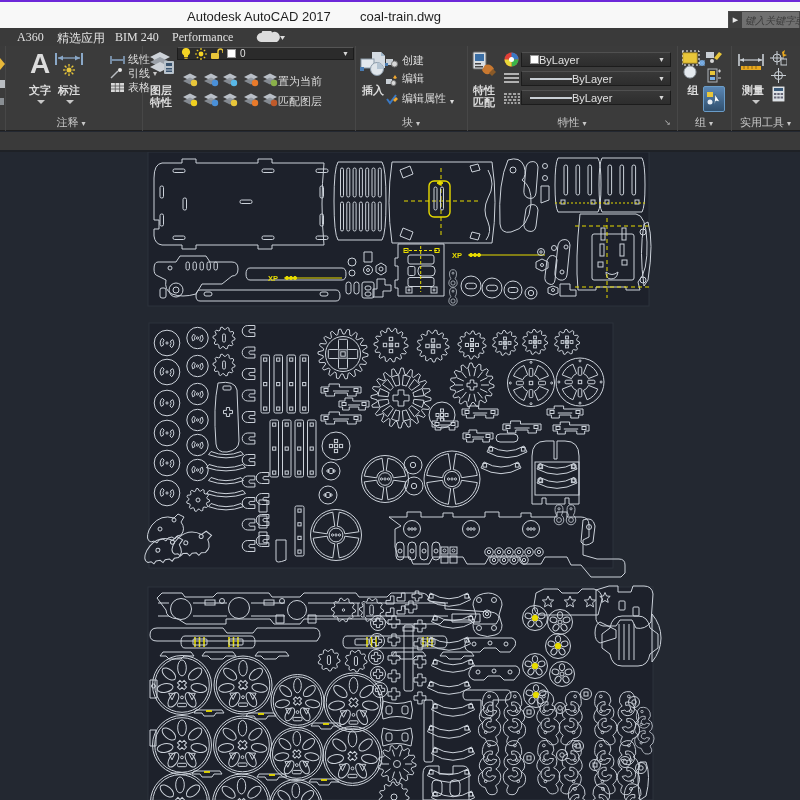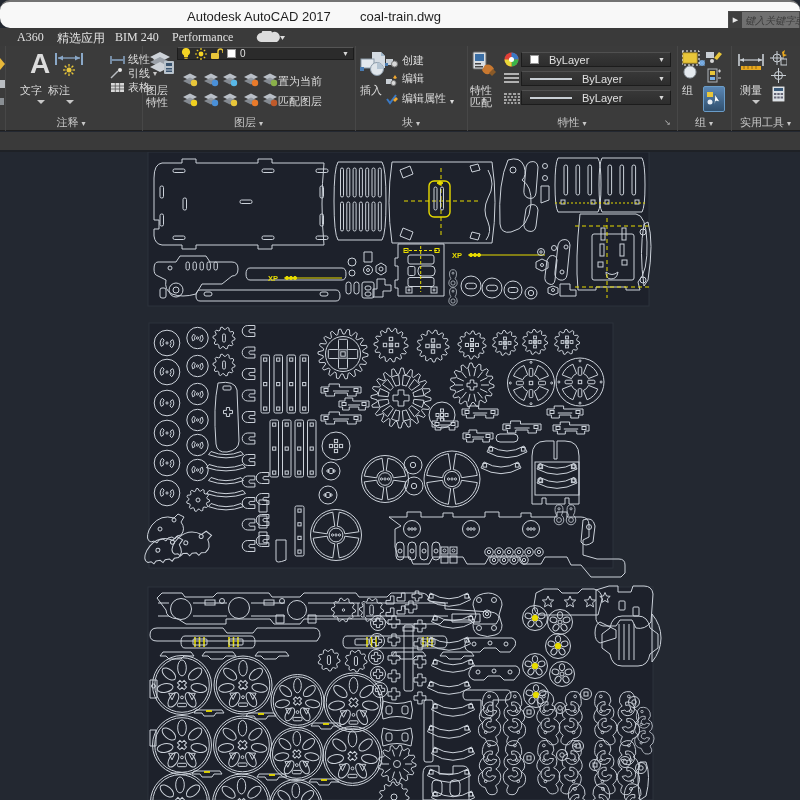--- a/index.html
+++ b/index.html
@@ -1,41 +1,41 @@
 <!DOCTYPE html>
 <html><head><meta charset="utf-8"><title>Autodesk AutoCAD 2017</title>
 <style>
 * { margin:0; padding:0; box-sizing:border-box; }
 body { width:800px; height:800px; overflow:hidden; position:relative;
   font-family:"Liberation Sans", sans-serif; background:#232831; }
-#titlebar { position:absolute; left:0; top:0; width:800px; height:28px; background:#f8f8f8; border-top:2px solid #737373;border-radius:10px; }
+#titlebar { position:absolute; left:0; top:0; width:800px; height:28px; background:#f8f8f8; border-top:2px solid #6d28d9; }
 .ttext { position:absolute; left:187px; top:7px; font-size:13px; color:#1e1e1e; }
 .ttext2 { position:absolute; left:360px; top:7px; font-size:13px; color:#1e1e1e; }
 #searchbox { position:absolute; left:728px; top:9px; width:72px; height:18px; background:#707070; border:1px solid #4a4a4a; }
 #searcharr { position:absolute; left:0; top:0; width:13px; height:16px; background:#3f3f3f; color:#e8e8e8; font-size:7px; line-height:16px; text-align:center; }
 #searchbox span { position:absolute; left:16px; top:2px; font-size:10px; font-style:italic; color:#3c3c3c; white-space:nowrap; }
 #menubar { position:absolute; left:0; top:28px; width:800px; height:18px; background:#3a3a3a;font-family:Liberation Serif, serif; }
 .mtab { position:absolute; top:2px; font-size:12px; color:#e2e2e2; }
 .cloud { position:absolute; left:256px; top:3px; }
 #ribbon { position:absolute; left:0; top:46px; width:800px; height:85px; background:#3b3b3b; border-bottom:1px solid #1f1f1f; }
 .vsep { position:absolute; top:0; width:1px; height:85px; background:#2c2c2c; border-right:1px solid #474747; }
 .bigA { position:absolute; left:22px; top:2px; color:#dcdcdc; font-size:28px; font-weight:bold; width:36px; text-align:center; }
-.lbl { position:absolute; font-size:11px; color:#dcdcdc; line-height:12px; }
+.lbl { position:absolute; font-size:11px; color:#dcdcdc; text-align:center; line-height:12px;font-weight:bold; }
 .caret { position:absolute; width:0; height:0; border-left:4px solid transparent; border-right:4px solid transparent; border-top:4px solid #c8c8c8; }
 .minirow { position:absolute; left:86px; font-size:11px; color:#dcdcdc; display:flex; align-items:center; gap:3px; width:58px;margin-left:24px; }
 .minirow .c2 { font-size:8px; color:#c8c8c8; }
 .layerbar { position:absolute; left:177px; top:1px; width:177px; height:13px; background:#2b2b2b; border:1px solid #1c1c1c; border-top-color:#555; display:flex; align-items:center; font-size:10px; }
 .layerbar .ddar { position:absolute; right:4px; }
 .swatch { display:inline-block; width:9px; height:9px; background:#fff; border:1px solid #999; }
 .ddar { color:#d8d8d8; font-size:7px; }
 .ltext { position:absolute; font-size:11px; color:#dcdcdc; }
 .brow { position:absolute; left:385px; font-size:11px; color:#dcdcdc; display:flex; align-items:flex-end; gap:4px; width:76px; }
 .brow .c2 { font-size:8px; }
 .combo { position:absolute; height:15px; background:linear-gradient(#383838,#2d2d2d); border:1px solid #1c1c1c; border-top-color:#505050; display:flex; align-items:center; }
-.combo .ctext { color:#e0e0e0; font-size:11px; margin-left:10px; }
+.combo .ctext { color:#e0e0e0; font-size:11px; }
 .combo .ddar { position:absolute; right:5px; }
 .lsample { display:inline-block; width:42px; height:2px; background:#c9cfd5; margin-left:8px; }
 .bluebtn { position:absolute; left:703px; top:40px; width:22px; height:26px; background:linear-gradient(#5a86b4,#31506e); border:1px solid #6a9cc8; border-radius:2px; display:flex; align-items:center; justify-content:center; }
 .plabel { position:absolute; top:69px; height:16px; font-size:11px; color:#c8c8c8; text-align:center; line-height:15px; }
 .plabel .da { font-size:8px; }
 #substrip { position:absolute; left:0; top:132px; width:800px; height:20px; background:#3a3a3a; border-bottom:2px solid #1e2126; }
 </style></head>
 <body>
 <svg width="800" height="800" viewBox="0 0 800 800" style="position:absolute;left:0;top:0">
 <rect x="0" y="0" width="800" height="800" fill="#232831"></rect>
@@ -1206,21 +1206,21 @@
           <line x1="15" y1="23.5" x2="15" y2="26"></line>
           <line x1="9" y1="20" x2="11.5" y2="20"></line>
           <line x1="18.5" y1="20" x2="21" y2="20"></line>
           <line x1="10.7" y1="15.7" x2="12.5" y2="17.5"></line>
           <line x1="17.5" y1="22.5" x2="19.3" y2="24.3"></line>
           <line x1="10.7" y1="24.3" x2="12.5" y2="22.5"></line>
           <line x1="17.5" y1="17.5" x2="19.3" y2="15.7"></line>
         </g>
       </g>
   </svg>
-  <div class="lbl" style="left:48px;top:38px;width:26px">标注</div>
+  <div class="lbl" style="left:56px;top:38px;width:26px">标注</div>
   <div class="caret" style="left:66px;top:54px"></div>
   <div class="minirow" style="top:6px">
     <svg width="15" height="10" viewBox="0 0 15 10">
         <path d="M1,1 v8 M14,1 v8 M2,5 h11" stroke="#8aa8c8" stroke-width="1.5"></path>
       </svg>
     <span>线性</span>
       <span class="c2">▾</span>
   </div>
   <div class="minirow" style="top:20px">
     <svg width="15" height="11" viewBox="0 0 15 11">
@@ -1466,20 +1466,19 @@
       <g fill="#667">
         <rect x="2" y="7" width="2.4" height="2"></rect>
         <rect x="5.3" y="7" width="2.4" height="2"></rect>
         <rect x="8.6" y="7" width="2.4" height="2"></rect>
         <rect x="2" y="10.5" width="2.4" height="2"></rect>
         <rect x="5.3" y="10.5" width="2.4" height="2"></rect>
         <rect x="8.6" y="10.5" width="2.4" height="2"></rect>
       </g>
     </svg>
   <div class="plabel" style="left:0px;width:142px">注释 <span class="da">▾</span></div>
-  <div class="plabel" style="left:142px;width:213px">图层 <span class="da">▾</span></div>
   <div class="plabel" style="left:355px;width:112px">块 <span class="da">▾</span></div>
   <div class="plabel" style="left:467px;width:210px">特性 <span class="da">▾</span></div>
   <div class="plabel" style="left:677px;width:54px">组 <span class="da">▾</span></div>
   <div class="plabel" style="left:731px;width:69px">实用工具 <span class="da">▾</span></div>
   <div style="position:absolute;left:664px;top:72px;color:#b8b8b8;font-size:8px">↘</div>
 </div>
 <div id="substrip"></div>
 
 </body></html>

